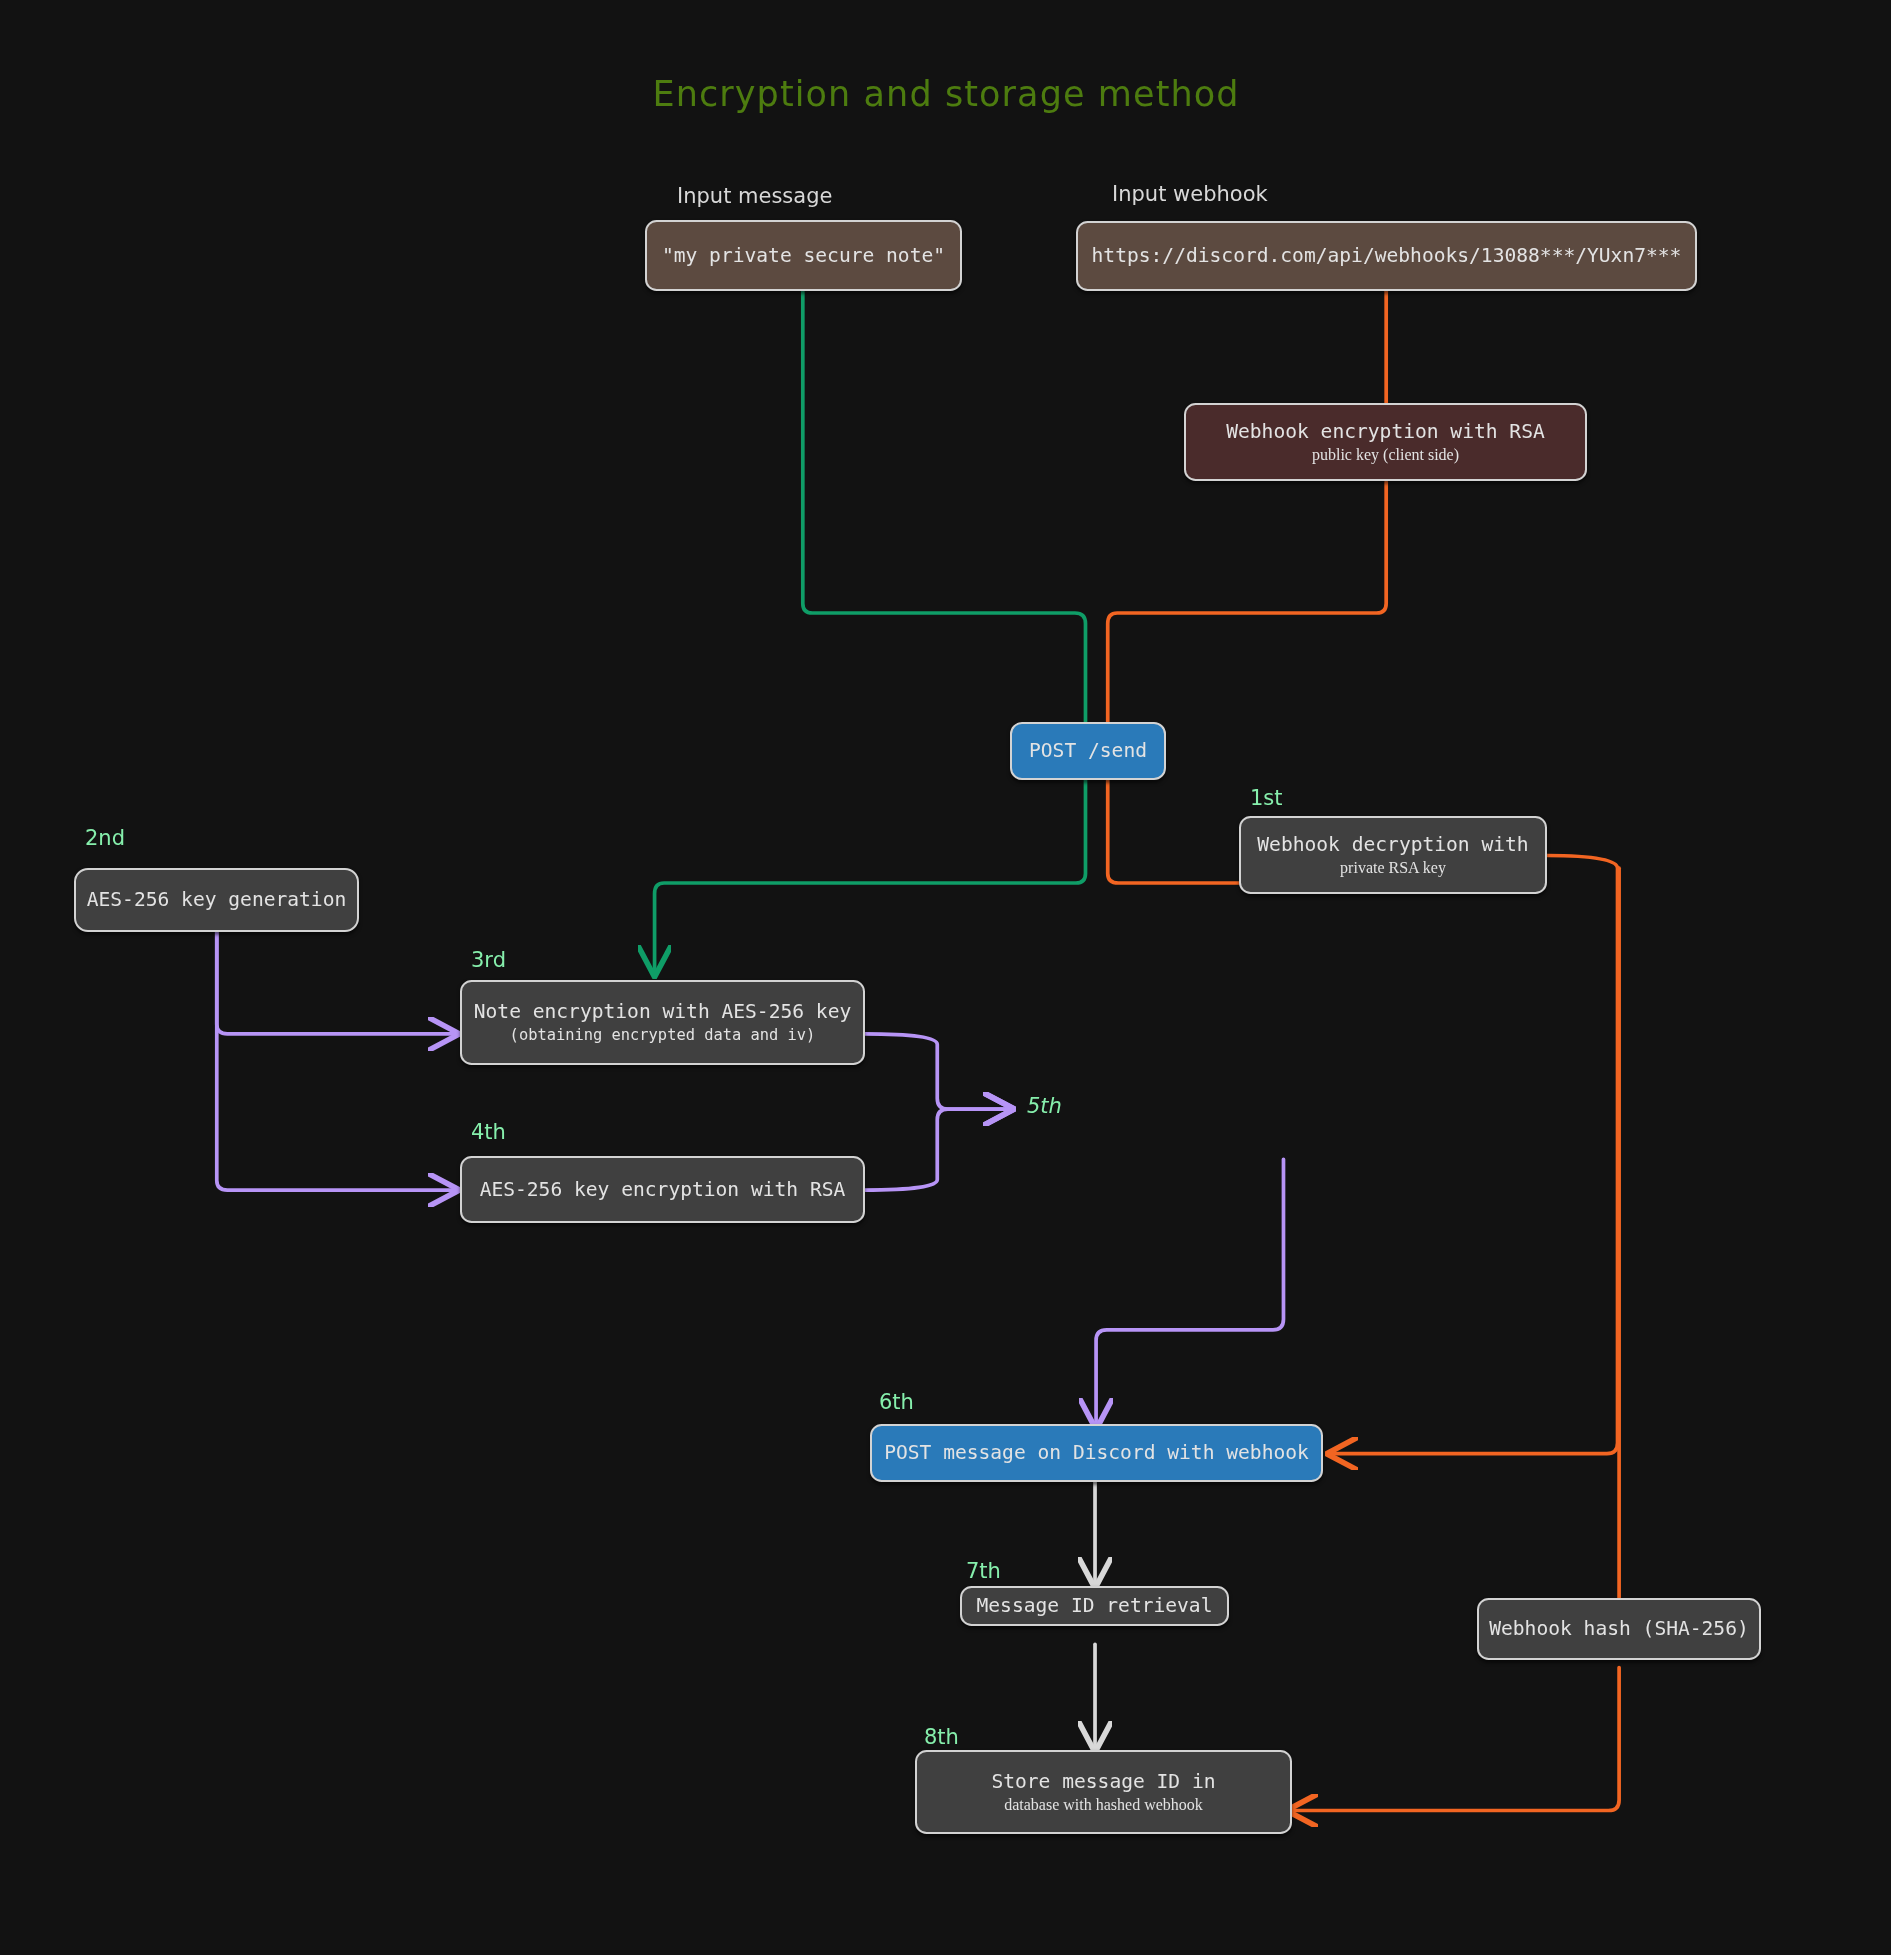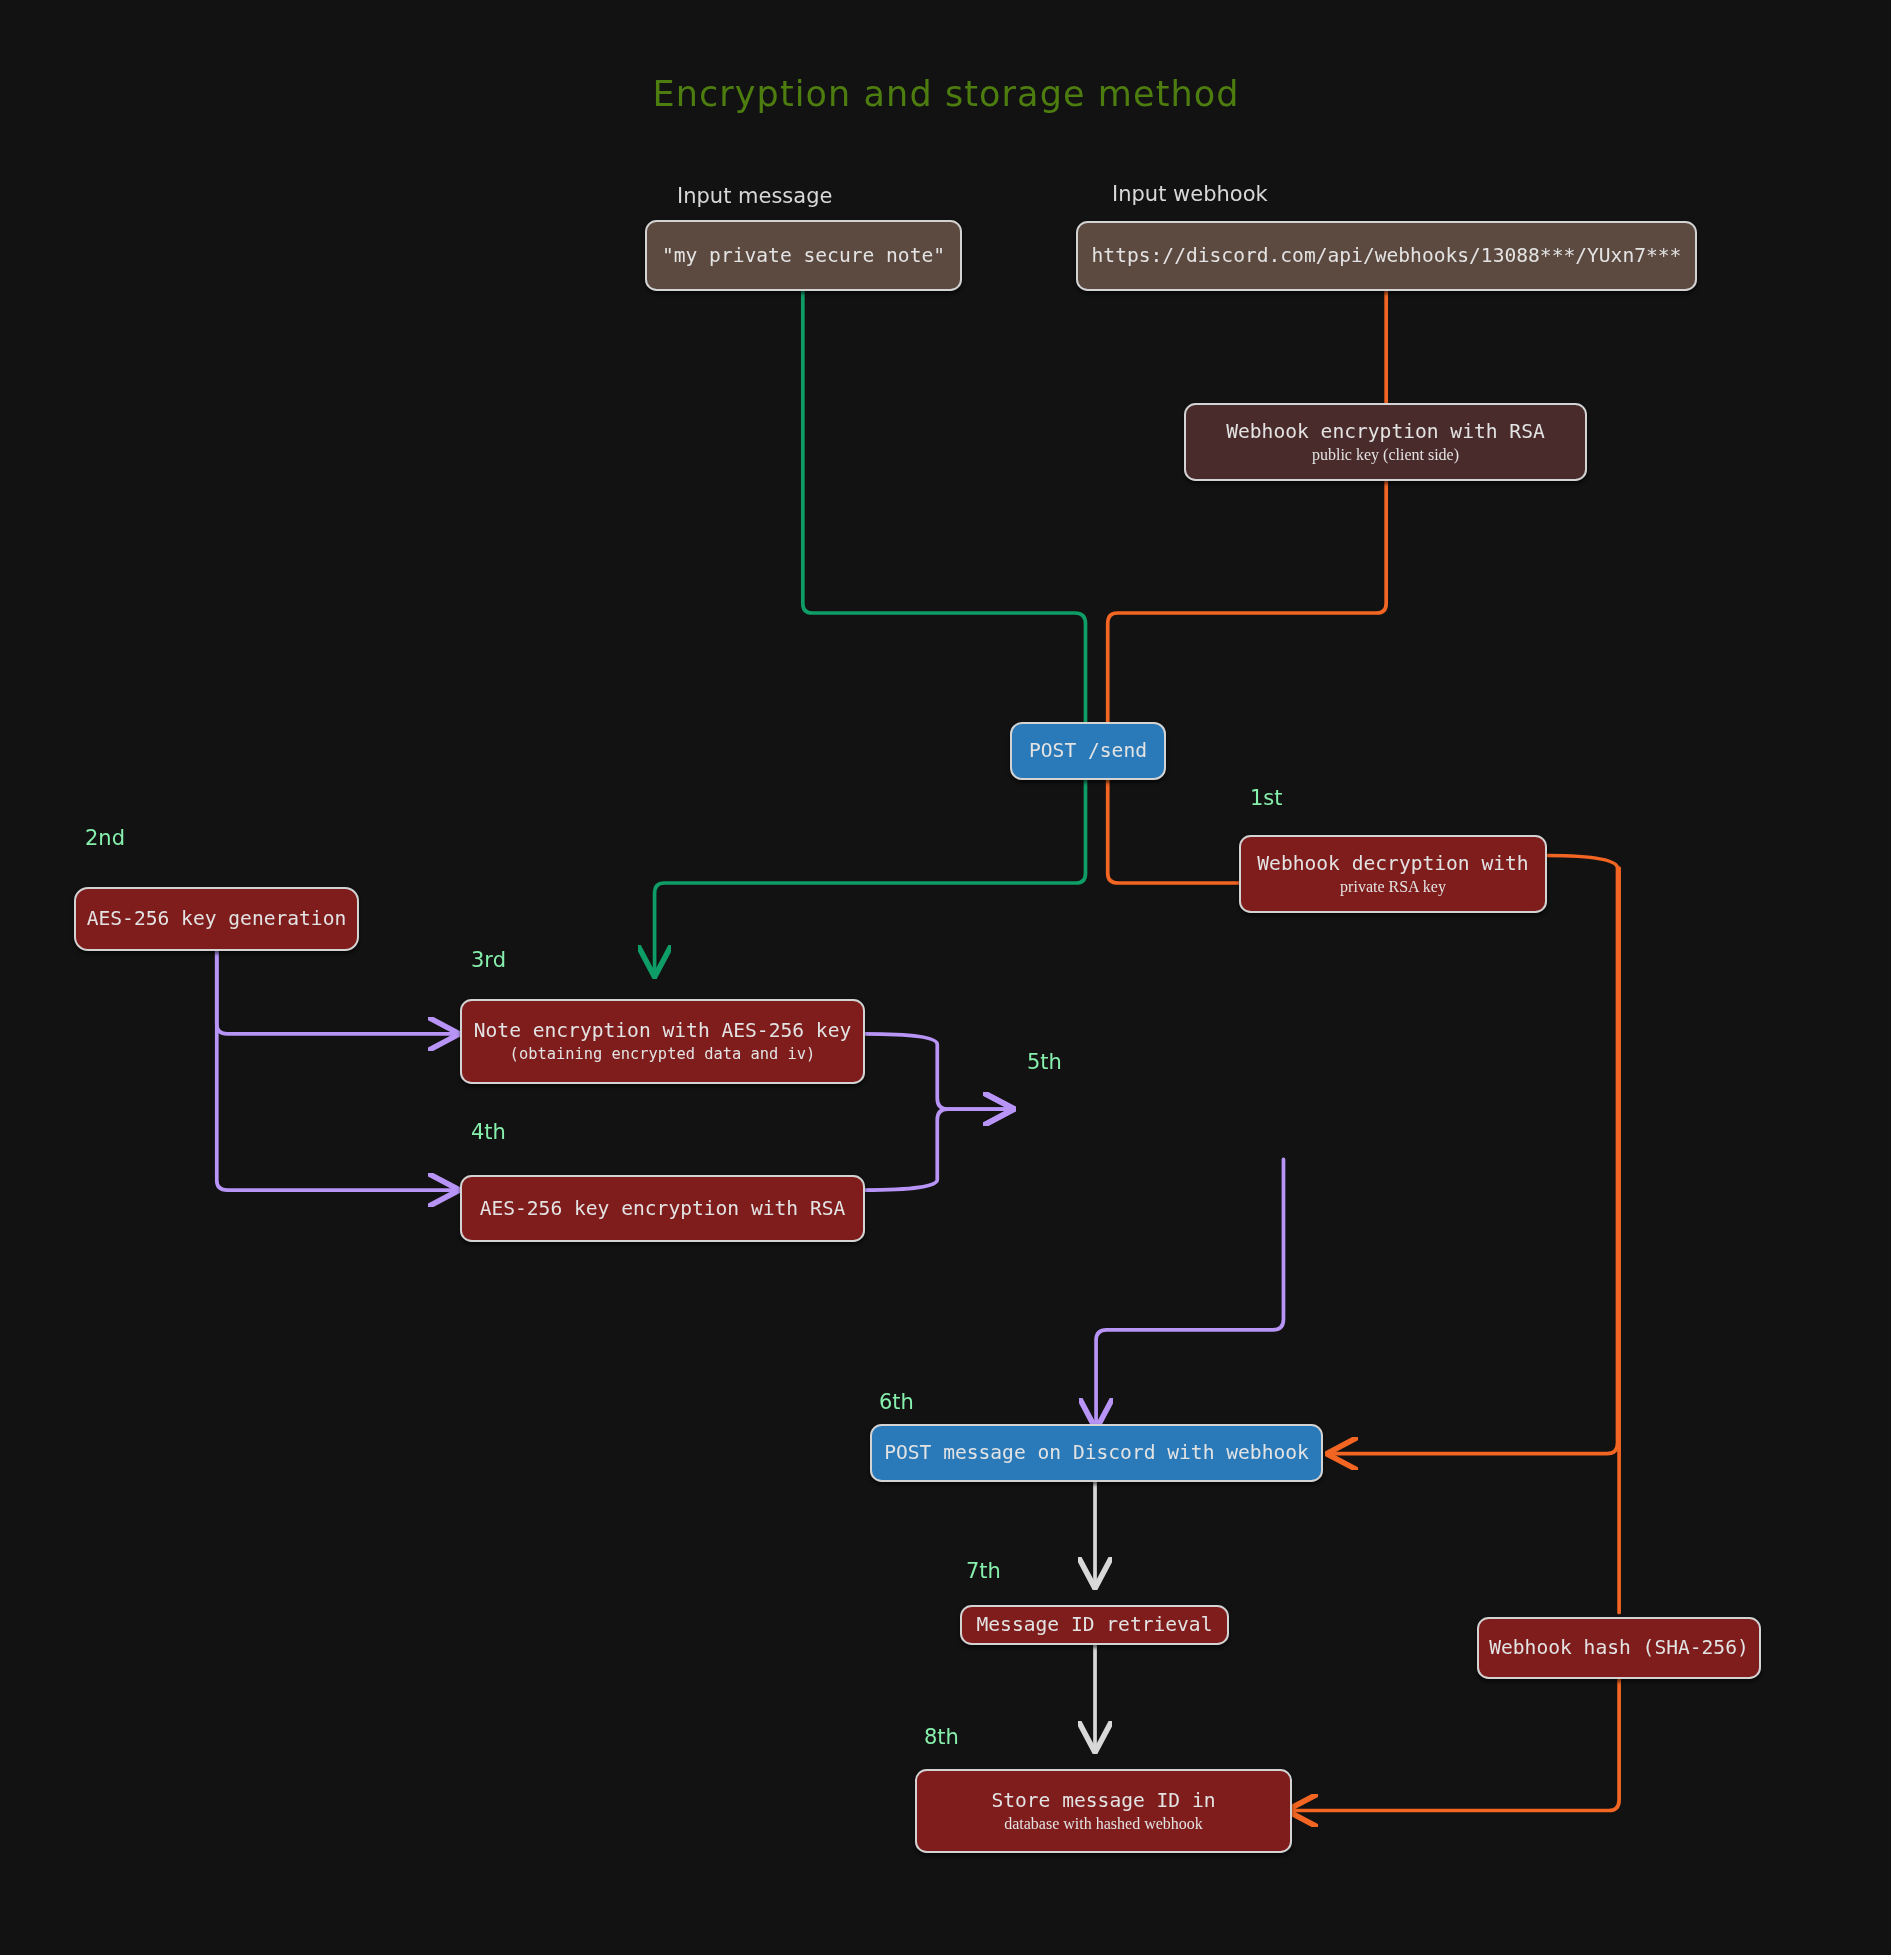--- a/index.html
+++ b/index.html
@@ -51,21 +51,21 @@
     padding: 4.2px 11.6px;
     box-shadow: 0 2.1px 3.7px rgba(0,0,0,0.55);
   }
   .node .line1 { font-size: 19.6px; white-space: nowrap; }
   .node .line2 { font-size: 16px; white-space: nowrap; font-family: Liberation Serif, serif; }
   .node .sub   { font-size: 15.4px; white-space: nowrap; }
 
   .n-input   { background: #5c4a40; }
   .n-danger  { background: #4a2b2b; }
   .n-blue    { background: #2a7ab9; }
-  .n-purple  { background: #7f1d1d; margin-top: 19px; }
+  .n-purple  { background: #404040; }
 
   .free-label {
     position: absolute;
     color: #d8d8d8;
     font-family: "DejaVu Sans", sans-serif;
     font-size: 21px;
     white-space: nowrap;
     margin-left: 28px;
   }
   .step-label {
@@ -133,21 +133,21 @@
     </g>
   </svg>
 
   <div class="free-label" style="left:649px; top:184px;">Input message</div>
   <div class="free-label" style="left:1084px; top:182px;">Input webhook</div>
 
   <div class="step-label" style="left:1250px; top:786px;">1st</div>
   <div class="step-label" style="left:85px; top:826px;">2nd</div>
   <div class="step-label" style="left:471px; top:948px;">3rd</div>
   <div class="step-label" style="left:471px; top:1120px;">4th</div>
-  <div class="step-label" style="left:1027px; top:1050px;">5th</div>
+  <div class="step-label" style="left:1027px; top:1094px;font-style:italic;">5th</div>
   <div class="step-label" style="left:879px; top:1390px;">6th</div>
   <div class="step-label" style="left:966px; top:1559px;">7th</div>
   <div class="step-label" style="left:924px; top:1725px;">8th</div>
 
   <div class="node n-input" style="left:645px; top:220px; width:317px; height:71px;">
     <span class="line1">"my private secure note"</span>
   </div>
 
   <div class="node n-input" style="left:1076px; top:221px; width:621px; height:70px;">
     <span class="line1">https://discord.com/api/webhooks/13088***/YUxn7***</span>

